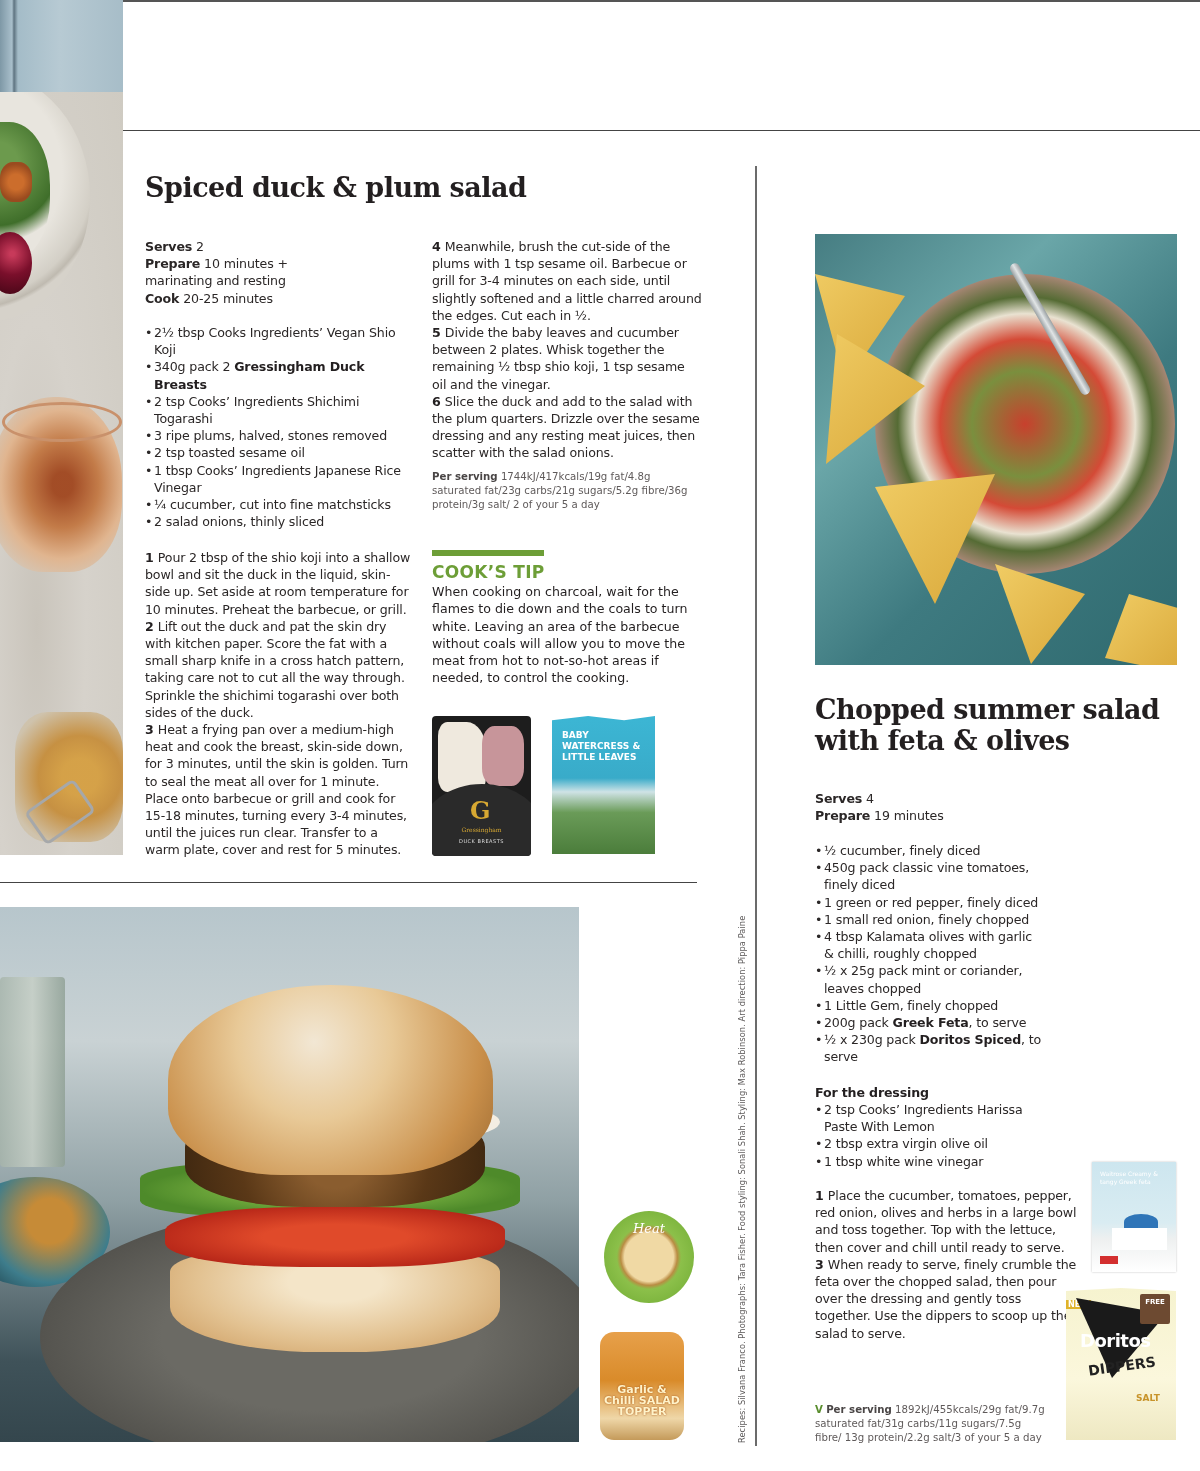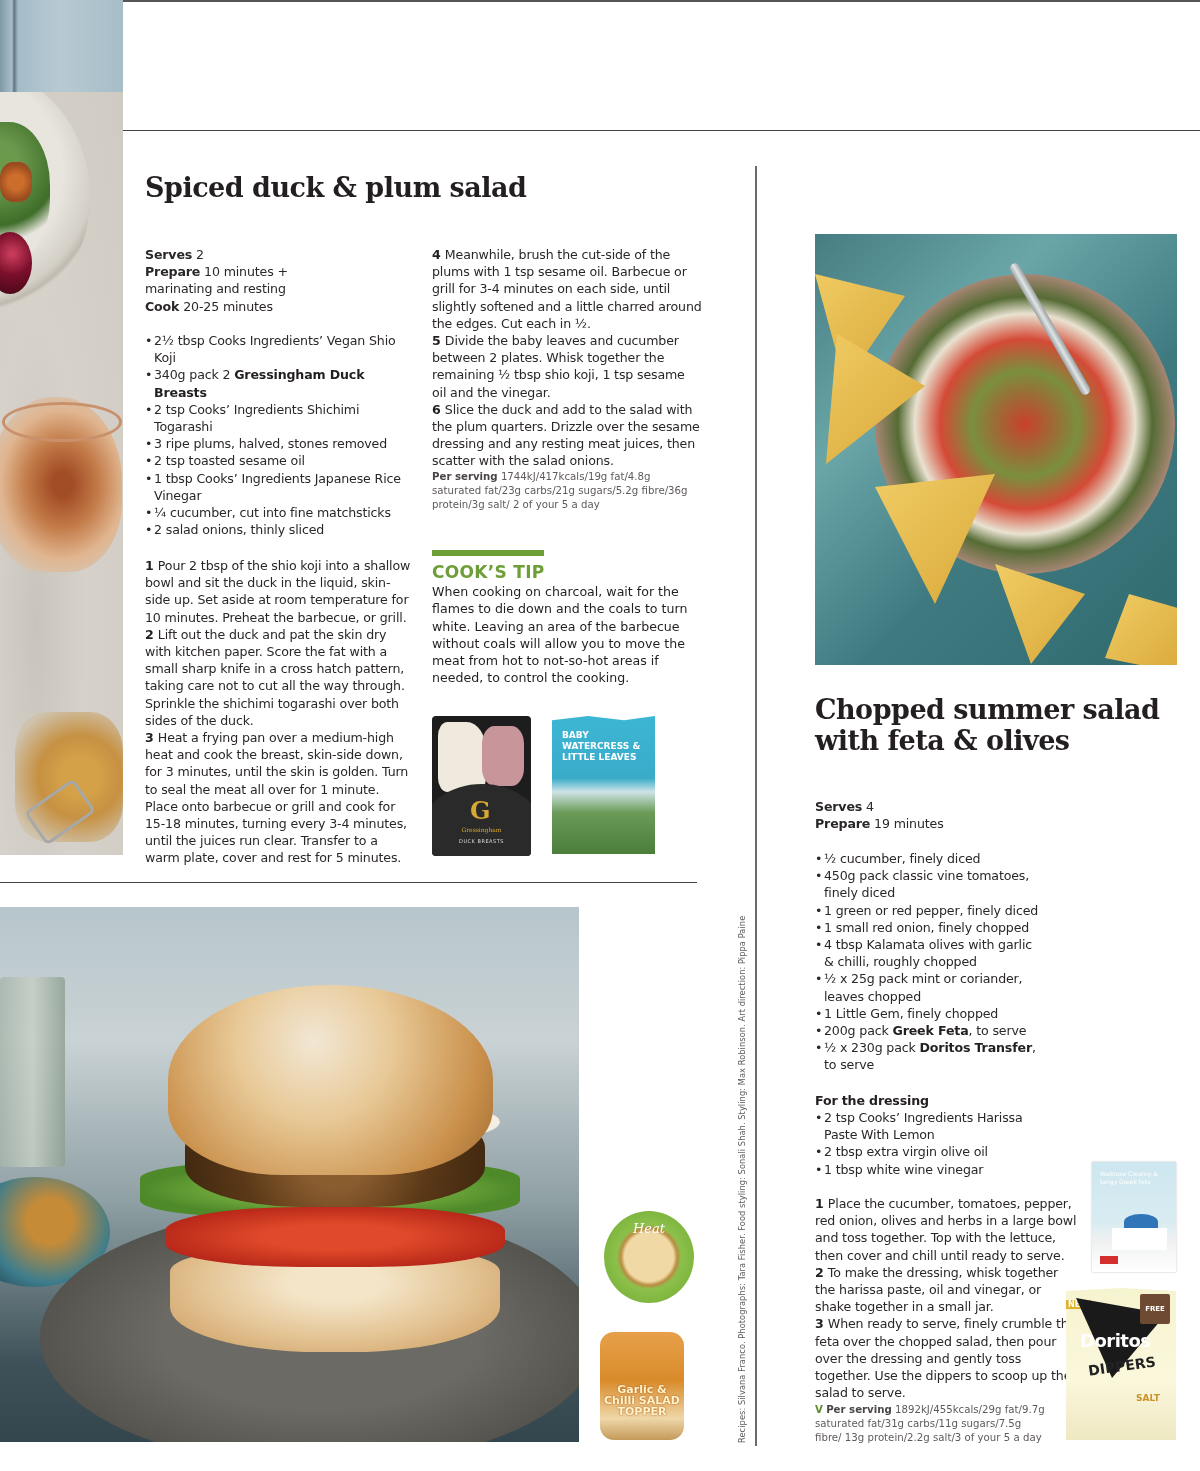--- a/index.html
+++ b/index.html
@@ -33,21 +33,21 @@
   .jar-clip { left: 30px; top: 700px; width: 60px; height: 40px; border: 3px solid #a6a8aa; border-radius: 6px; transform: rotate(-35deg); }
 
   .rule-mid { left: 123px; top: 130px; width: 1077px; height: 1px; background: #444; }
   .vrule { left: 755px; top: 166px; width: 2px; height: 1280px; background: #6b6b6b; }
   .rule-burger { left: 0; top: 882px; width: 697px; height: 1px; background: #444; }
 
   .title { font-family: "DejaVu Serif", "Liberation Serif", serif; font-weight: bold; color: #231f20; letter-spacing: -0.5px; }
   .title-duck { left: 145px; top: 172px; font-size: 27px; }
   .title-salad { left: 815px; top: 694px; font-size: 27px; line-height: 31px; width: 370px; }
 
-  .txt { font-size: 12.6px; line-height: 17.2px; color: #2b2727; letter-spacing: -0.15px; margin-top: 8px; }
+  .txt { font-size: 12.6px; line-height: 17.2px; color: #2b2727; letter-spacing: -0.15px; }
   .txt b { font-weight: bold; color: #231f20; }
   .meta-line .meta-label { font-weight: bold; }
 
   .ing-list { list-style: none; }
   .ing-list li { position: relative; padding-left: 9px; }
   .ing-list li::before { content: "•"; position: absolute; left: 0; top: 0; }
   .ing-list li b { font-weight: bold; }
 
   .step-num { font-weight: bold; color: #231f20; }
 
@@ -108,21 +108,21 @@
   .pack-feta .lbl { position: absolute; left: 8px; top: 8px; width: 70px; font-size: 6px; line-height: 8px; color: #fff; }
   .pack-feta .dome { position: absolute; left: 32px; top: 52px; width: 34px; height: 16px; border-radius: 50% 50% 0 0; background: #2f75b8; }
   .pack-feta .house { position: absolute; left: 20px; top: 66px; width: 55px; height: 22px; background: #fff; }
   .pack-feta .badge { position: absolute; left: 8px; top: 94px; width: 18px; height: 8px; background: #d32f2f; }
 
   .pack-doritos { left: 1066px; top: 1288px; width: 110px; height: 152px; background: linear-gradient(180deg, #f6f3cf 0%, #fbf7dc 60%, #eee8c2 100%); clip-path: polygon(0 2%, 50% 0, 100% 2%, 100% 100%, 0 100%); }
   .pack-doritos .tri { position: absolute; left: 10px; top: 10px; width: 90px; height: 80px; background: #1a1a1a; clip-path: polygon(0 0, 100% 20%, 40% 100%); }
   .pack-doritos .brand { position: absolute; left: 14px; top: 42px; font-size: 18px; font-weight: bold; color: #fff; letter-spacing: -0.5px; }
   .pack-doritos .sub { position: absolute; left: 22px; top: 70px; font-size: 14px; font-weight: bold; color: #222; transform: rotate(-8deg); }
   .pack-doritos .salt { position: absolute; left: 70px; top: 105px; font-size: 9px; font-weight: bold; color: #c8942b; }
-  .pack-doritos .free { position: absolute; left: 74px; top: 6px; width: 30px; height: 30px; background: #6d4a31; border-radius: 2px; color: #fff; font-size: 7px; font-weight: bold; text-align: center; padding-top: 11px; }
+  .pack-doritos .free { position: absolute; left: 74px; top: 6px; width: 30px; height: 30px; background: #6d4a31; border-radius: 2px; color: #fff; font-size: 7px; font-weight: bold; text-align: center; padding-top: 4px; }
   .pack-doritos .new { position: absolute; left: 0px; top: 12px; font-size: 8px; color: #fff; font-weight: bold; background: #e0b32a; padding: 0 2px; }
 </style>
 </head>
 <body>
 
 <div class="abs top-rule"></div>
 <div class="abs rule-mid"></div>
 <div class="abs vrule"></div>
 <div class="abs rule-burger"></div>
 
@@ -223,35 +223,34 @@
 
 <ul class="abs txt ing-list" id="salad-ings" style="left:815px; top:842px; width:230px;">
     <li>½ cucumber, finely diced</li>
     <li>450g pack classic vine tomatoes, finely diced</li>
     <li>1 green or red pepper, finely diced</li>
     <li>1 small red onion, finely chopped</li>
     <li>4 tbsp Kalamata olives with garlic &amp; chilli, roughly chopped</li>
     <li>½ x 25g pack mint or coriander, leaves chopped</li>
     <li>1 Little Gem, finely chopped</li>
     <li>200g pack <b>Greek Feta</b>, to serve</li>
-    <li>½ x 230g pack <b>Doritos Transfer</b>, to serve</li>
+    <li>½ x 230g pack <b>Doritos Spiced</b>, to serve</li>
   </ul>
 
 <div class="abs txt" style="left:815px; top:1084px; width:240px;">
   <b>For the dressing</b>
 </div>
 <ul class="abs txt ing-list" id="salad-dressing" style="left:815px; top:1101px; width:240px;">
     <li>2 tsp Cooks’ Ingredients Harissa Paste With Lemon</li>
     <li>2 tbsp extra virgin olive oil</li>
     <li>1 tbsp white wine vinegar</li>
   </ul>
 
 <div class="abs txt" id="salad-steps" style="left:815px; top:1187px; width:262px;">
     <div><span class="step-num">1 </span>Place the cucumber, tomatoes, pepper, red onion, olives and herbs in a large bowl and toss together. Top with the lettuce, then cover and chill until ready to serve.</div>
-    <div><span class="step-num">2 </span>To make the dressing, whisk together the harissa paste, oil and vinegar, or shake together in a small jar.</div>
     <div><span class="step-num">3 </span>When ready to serve, finely crumble the feta over the chopped salad, then pour over the dressing and gently toss together. Use the dippers to scoop up the salad to serve.</div>
   </div>
 
 <div class="abs nutrition" style="left:815px; top:1403px; width:230px;">
   <span class="veg-badge">V</span>
   <span class="n-label">Per serving</span>
   <span>1892kJ/455kcals/29g fat/9.7g saturated fat/31g carbs/11g sugars/7.5g fibre/ 13g protein/2.2g salt/3 of your 5 a day</span>
 </div>
 
 <div class="abs pack-feta">

